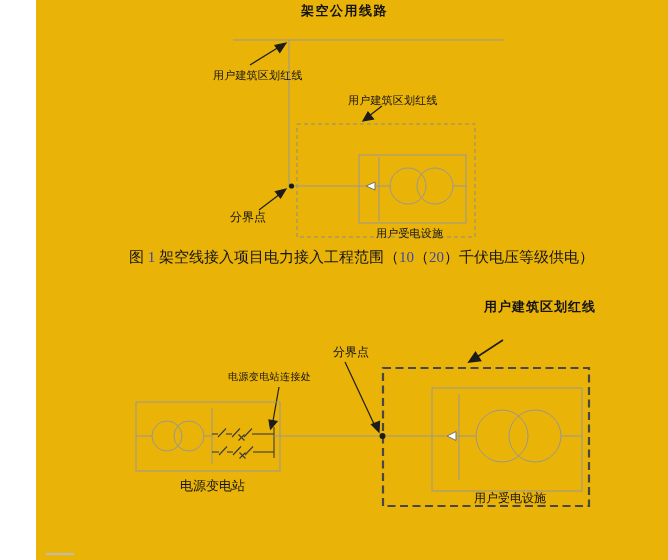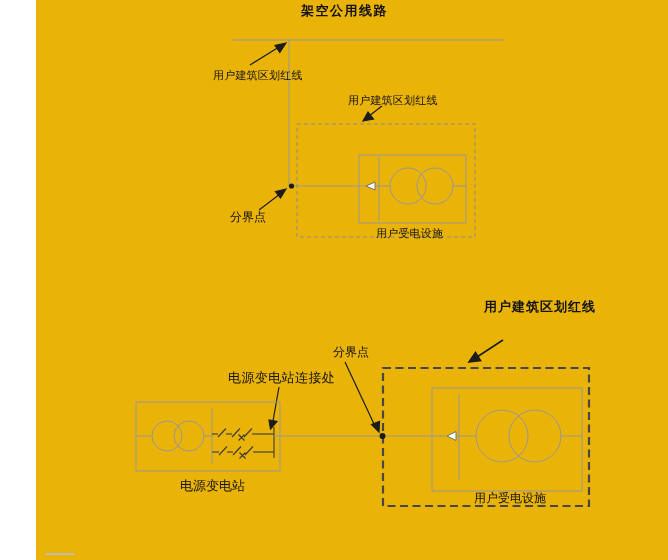--- a/index.html
+++ b/index.html
@@ -9,21 +9,21 @@
   }
   .art{position:absolute;left:0;top:0;}
   .lbl{position:absolute;white-space:nowrap;line-height:1.15;color:#131313;}
   .f1-title{left:265px;top:4px;font-size:13px;letter-spacing:1.5px;font-weight:bold;}
   .f1-grid{left:177px;top:69px;font-size:11px;letter-spacing:0.2px;}
   .f1-red{left:312px;top:94px;font-size:11px;letter-spacing:0.2px;}
   .f1-bound{left:194px;top:211px;font-size:12px;}
   .f1-fac{left:340px;top:227px;font-size:11px;letter-spacing:0.2px;}
   .f2-red{left:448px;top:300px;font-size:13px;letter-spacing:1px;font-weight:bold;}
   .f2-bound{left:297px;top:346px;font-size:12px;}
-  .f2-conn{left:192px;top:371px;font-size:13px;letter-spacing:0.4px;}
+  .f2-conn{left:192px;top:371px;font-size:10px;letter-spacing:0.4px;}
   .f2-sub{left:144px;top:479px;font-size:13px;}
   .f2-fac{left:438px;top:492px;font-size:12px;}
   .caption{position:absolute;white-space:nowrap;font-size:15px;color:#141414;}
   .cap1{left:93px;top:248px;}
   .cap2{left:93px;top:532px;}
   .caption .num{color:#3b4aa0;font-family:"Liberation Serif",serif;}
   
   .g{stroke:#979797;stroke-width:1;fill:none;}
   .k{stroke:#1c1c1c;stroke-width:1.2;fill:#1c1c1c;}
   .k line{fill:none;}
@@ -144,20 +144,23 @@
 
     <line x1="10" y1="554" x2="38" y2="554" stroke="#bcbcbc" stroke-width="2"></line>
   </svg>
 
   <div class="lbl f1-title">架空公用线路</div>
   <div class="lbl f1-grid">用户建筑区划红线</div>
   <div class="lbl f1-red">用户建筑区划红线</div>
   <div class="lbl f1-bound">分界点</div>
   <div class="lbl f1-fac">用户受电设施</div>
 
+  <div class="caption cap1">
+    <span>图 </span><span class="num">1</span><span> 架空线接入项目电力接入工程范围（</span><span class="num">10</span><span>（</span><span class="num">20</span><span>）</span><span>千伏电压等级供电）</span>
+  </div>
 
   <div class="lbl f2-red">用户建筑区划红线</div>
   <div class="lbl f2-bound">分界点</div>
   <div class="lbl f2-conn">电源变电站连接处</div>
   <div class="lbl f2-sub">电源变电站</div>
   <div class="lbl f2-fac">用户受电设施</div>
 
 
 </div>
 

